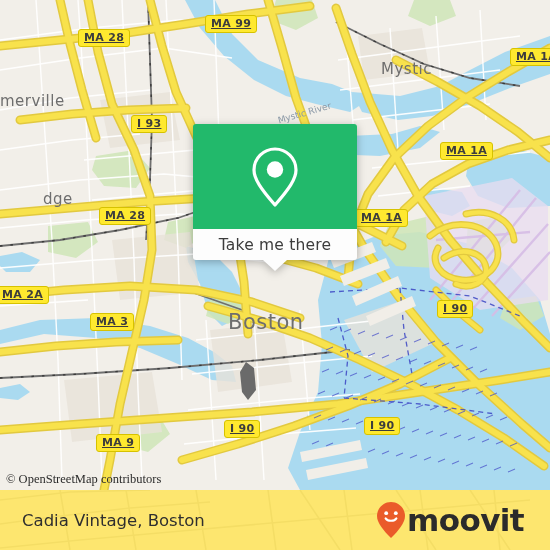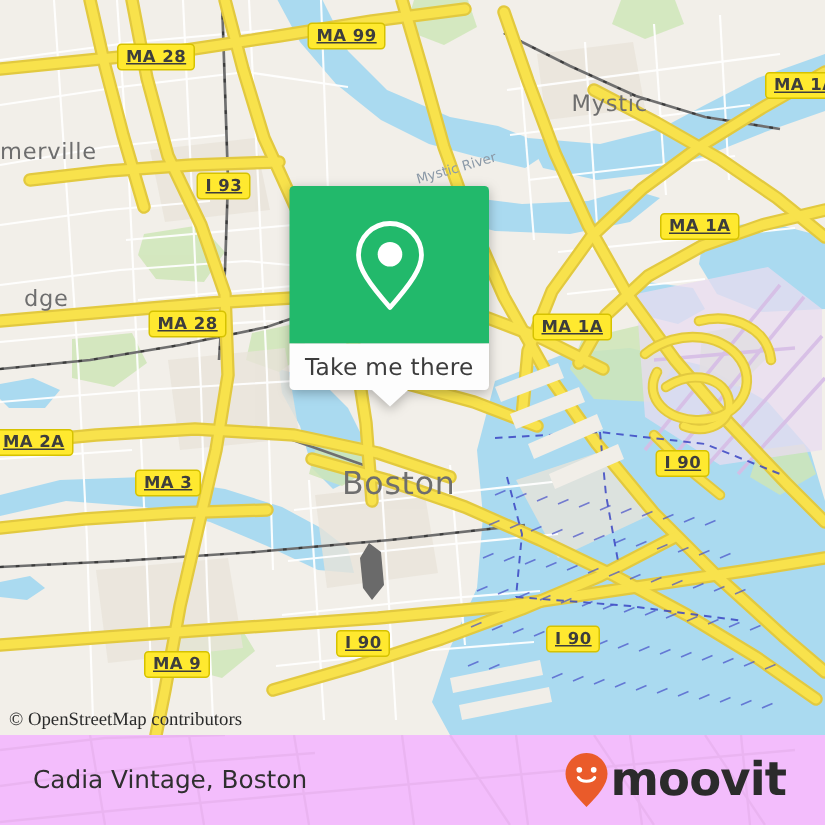--- a/index.html
+++ b/index.html
@@ -60,21 +60,21 @@
     line-height: 13px;
     white-space: nowrap;
     letter-spacing: 0.3px;
     text-decoration: underline;
   }
 
   
   #popup-card {
     position: absolute;
     left: 193px; top: 124px;
-    width: 133px; height: 136px;
+    width: 164px; height: 136px;
     filter: drop-shadow(0 2px 4px rgba(0,0,0,0.28));
   }
   #popup-green {
     width: 100%; height: 105px;
     background: #22b96b;
     border-radius: 3px 3px 0 0;
     display: flex;
     align-items: center;
     justify-content: center;
   }
@@ -112,21 +112,21 @@
     font-family: Liberation Serif, serif;
     color: #2b2b2b;
     white-space: nowrap;
   }
 
   
   #footer {
     position: absolute;
     left: 0; top: 490px;
     width: 550px; height: 60px;
-    background: #f0abfc;
+    background: #fde047;
     overflow: hidden;
   }
   #footer-watermark {
     position: absolute;
     left: 0; top: 0;
     width: 550px; height: 60px;
     opacity: 0.22;
   }
   #footer-title {
     position: absolute;
@@ -367,21 +367,21 @@
         </g>
 
         <g>
           <path d="M246,362 L254,368 L256,390 L248,400 L242,392 L240,372 Z" fill="#6a6a6a"></path>
         </g>
       </g>
     </svg>
 
     <div class="place-label place-mid" style="left:0px; top:92px;">merville</div>
     <div class="place-label place-mid" style="left:381px; top:60px;">Mystic</div>
-    <div class="place-label place-mid" style="left:16px; top:190px;">dge</div>
+    <div class="place-label place-mid" style="left:0px; top:190px;padding-left:43px;">dge</div>
     <div class="place-label place-major" style="left:228px; top:310px;">Boston</div>
 
     <div class="water-label" style="left:277px; top:108px; transform:rotate(-16deg);">Mystic River</div>
 
     <div class="shield" style="left:78px; top:29px;">MA 28</div>
     <div class="shield" style="left:205px; top:15px;">MA 99</div>
     <div class="shield" style="left:131px; top:115px;">I 93</div>
     <div class="shield" style="left:510px; top:48px;">MA 1A</div>
     <div class="shield" style="left:440px; top:142px;">MA 1A</div>
     <div class="shield" style="left:99px; top:207px;">MA 28</div>

